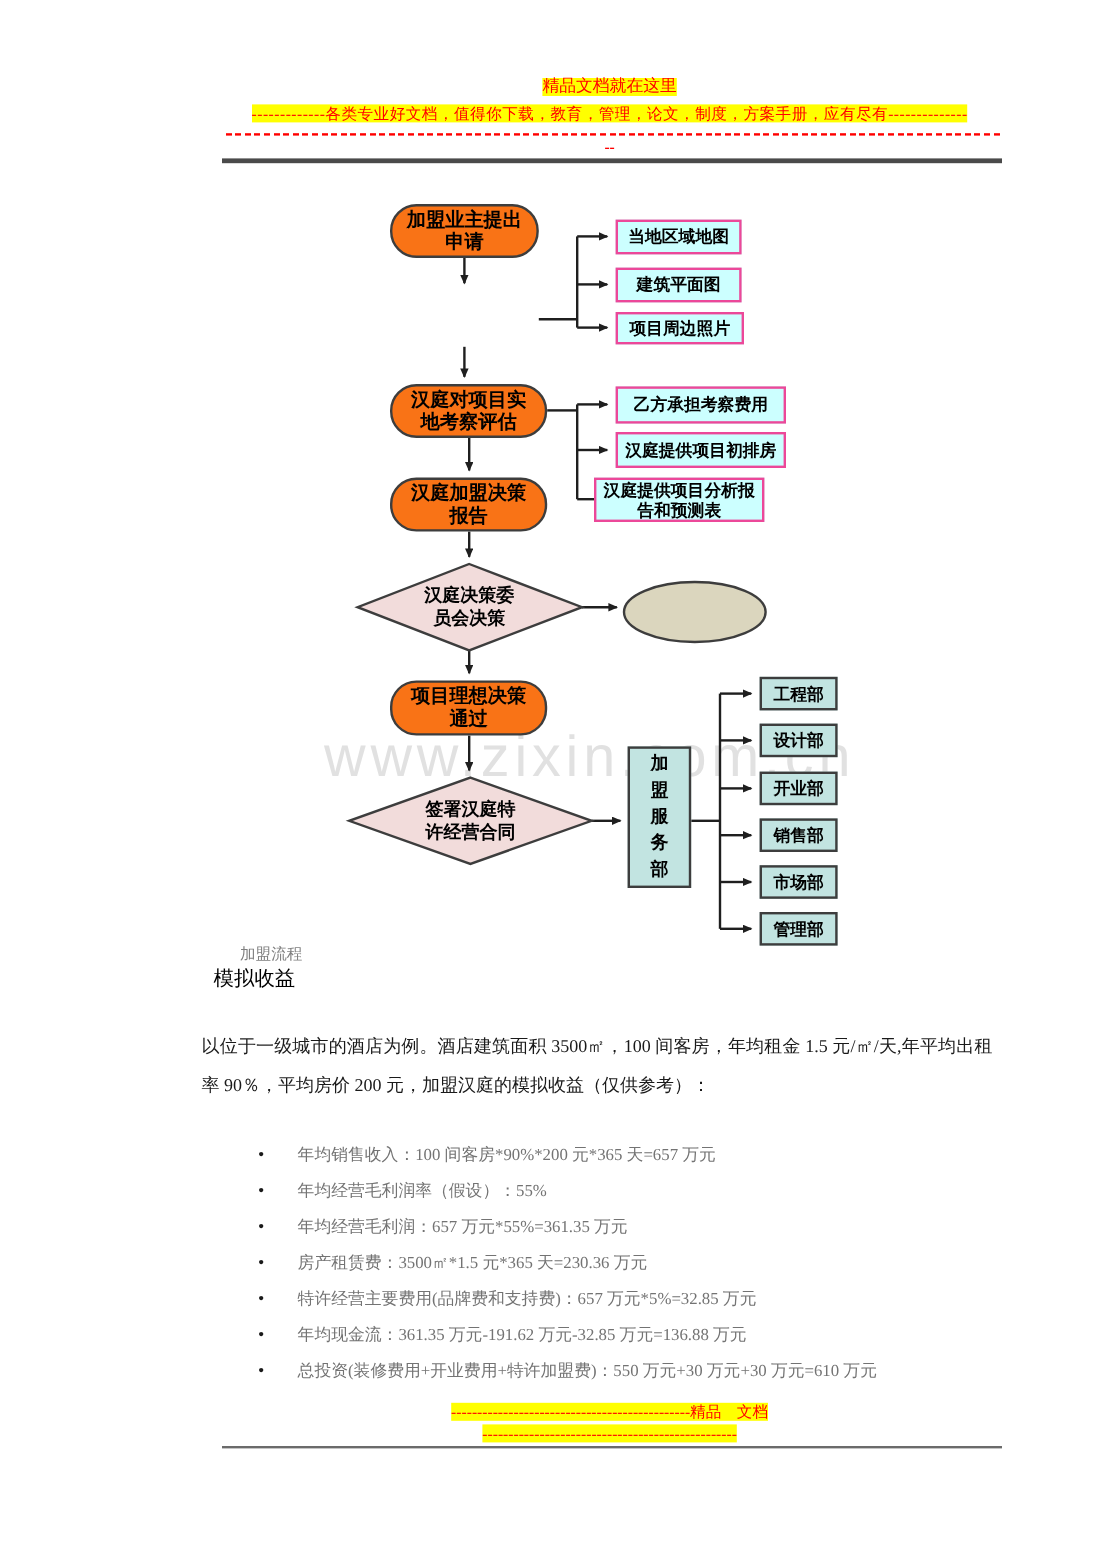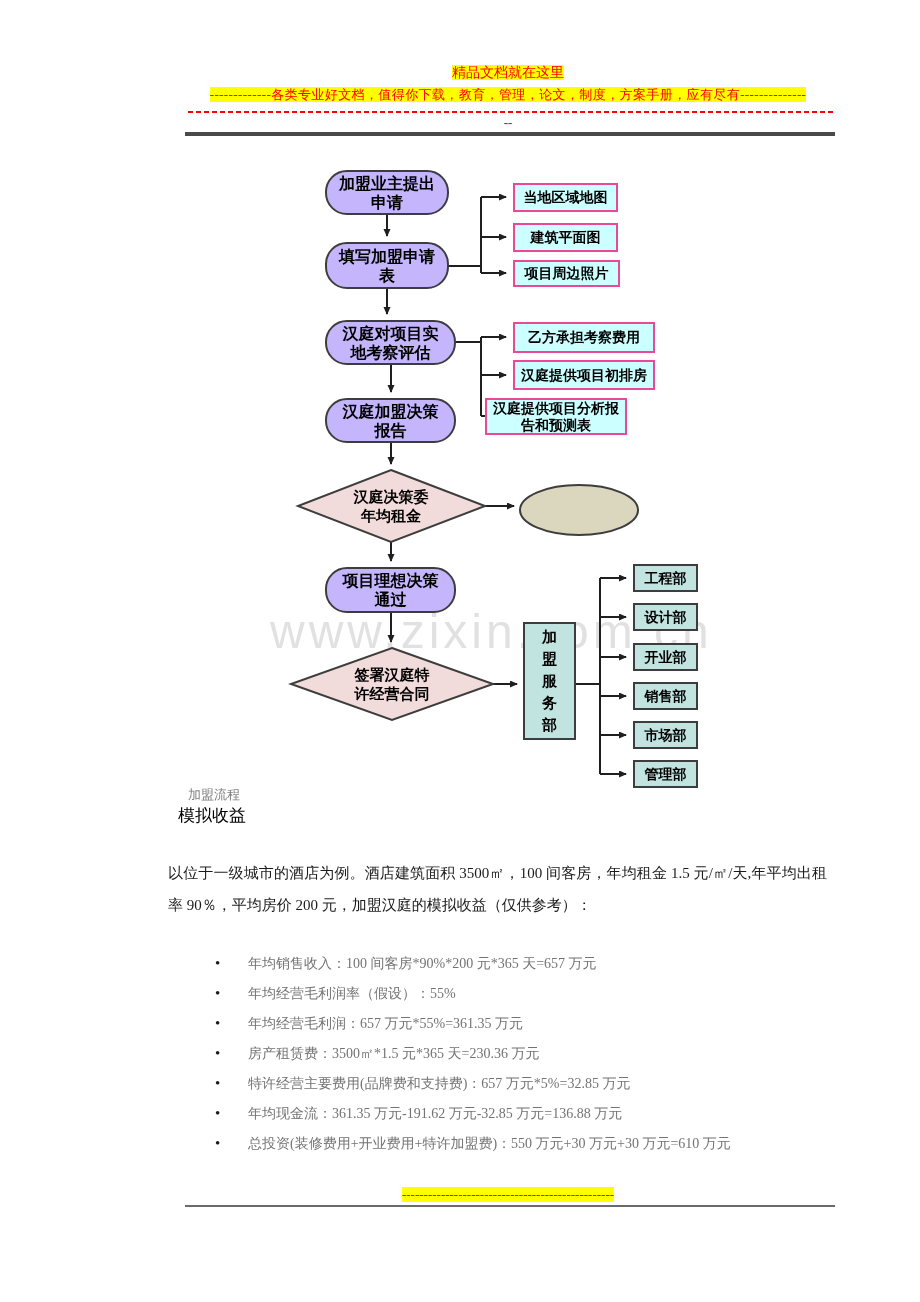--- a/index.html
+++ b/index.html
@@ -17,29 +17,29 @@
   .thick-rule{position:absolute;left:137px;top:132px;width:650px;height:4px;background:#4a4a4a;}
   
   .watermark{position:absolute;left:222px;top:604px;z-index:1;
      font-family:"Liberation Sans","DejaVu Sans",sans-serif;
      font-size:48px;letter-spacing:4px;color:rgba(120,120,120,0.22);white-space:nowrap;}
   
   .connectors{position:absolute;left:0;top:0;z-index:2;}
   .node{position:absolute;z-index:3;display:flex;align-items:center;justify-content:center;
      text-align:center;white-space:pre-line;color:#000;
      font-family:"Liberation Sans","DejaVu Sans",sans-serif;font-weight:bold;box-sizing:border-box;}
-  .process{background:#c4b5fd;border:2px solid #3D3D3D;border-radius:22px;
+  .process{background:#f97316;border:2px solid #3D3D3D;border-radius:22px;
      font-size:16px;line-height:19px;}
   .attach{background:#CCFFFF;border:2px solid #ec4899;font-size:14px;line-height:17px;}
   .dept{background:#C2E4E1;border:2px solid #3D3D3D;font-size:14px;line-height:17px;}
   .service{background:#C2E4E1;border:2px solid #3D3D3D;font-size:15px;line-height:22px;}
   .dtext{position:absolute;z-index:3;text-align:center;white-space:pre-line;color:#000;
      font-family:"Liberation Sans","DejaVu Sans",sans-serif;font-weight:bold;
      font-size:15px;line-height:19px;}
-  .fc-caption{position:absolute;left:140px;top:786px;font-size:13px;color:#7f7f7f;z-index:3;}
+  .fc-caption{position:absolute;left:152px;top:786px;font-size:13px;color:#7f7f7f;z-index:3;}
   
   .heading{position:absolute;left:130px;top:804px;font-size:17px;color:#000;z-index:3;}
   .intro{position:absolute;left:120px;top:857px;width:659px;font-size:15px;line-height:32px;
      color:#1a1a1a;text-align:justify;z-index:3;}
   .bullets{position:absolute;left:167px;top:954px;width:600px;z-index:3;}
   .bullet-row{display:flex;margin-bottom:11px;font-size:14px;line-height:19px;color:#737373;}
   .bullet-row::before{content:"•";width:33px;flex:0 0 33px;font-size:15px;color:#1a1a1a;}
   
   .f1wrap{top:1168px;font-size:13px;line-height:17px;}
   .f2wrap{top:1187px;font-size:13px;line-height:16px;}
@@ -92,40 +92,38 @@
       <path d="M552,735 H578" marker-end="url(#ah)"></path>
       <path d="M552,774 H578" marker-end="url(#ah)"></path>
     </g>
     <polygon points="343,470 437,506 343,542 250,506" fill="#F2DCDB" stroke="#3D3D3D" stroke-width="2"></polygon>
     <ellipse cx="531" cy="510" rx="59" ry="25" fill="#DBD6BE" stroke="#3D3D3D" stroke-width="2"></ellipse>
     <polygon points="344,648 445,684 344,720 243,684" fill="#F2DCDB" stroke="#3D3D3D" stroke-width="2"></polygon>
   </svg>
 
   <div class="node process" style="left:277px;top:170px;width:124px;height:45px">加盟业主提出
 申请</div>
-  <div class="node process" style="left:277px;top:242px;width:124px;height:47px">填写加盟申请
-表</div>
   <div class="node process" style="left:277px;top:320px;width:131px;height:45px">汉庭对项目实
 地考察评估</div>
   <div class="node process" style="left:277px;top:398px;width:131px;height:45px">汉庭加盟决策
 报告</div>
   <div class="node process" style="left:277px;top:567px;width:131px;height:46px">项目理想决策
 通过</div>
 
   <div class="dtext" style="left:258px;top:487px;width:170px">汉庭决策委
-年均租金</div>
+员会决策</div>
   <div class="dtext" style="left:259px;top:665px;width:170px">签署汉庭特
 许经营合同</div>
 
   <div class="node attach" style="left:465px;top:183px;width:105px;height:29px">当地区域地图</div>
   <div class="node attach" style="left:465px;top:223px;width:105px;height:29px">建筑平面图</div>
   <div class="node attach" style="left:465px;top:260px;width:107px;height:27px">项目周边照片</div>
   <div class="node attach" style="left:465px;top:322px;width:142px;height:31px">乙方承担考察费用</div>
   <div class="node attach" style="left:465px;top:360px;width:142px;height:30px">汉庭提供项目初排房</div>
-  <div class="node attach" style="left:437px;top:398px;width:142px;height:37px">汉庭提供项目分析报
+  <div class="node attach" style="left:447px;top:398px;width:142px;height:37px">汉庭提供项目分析报
 告和预测表</div>
 
   <div class="node service" style="left:475px;top:622px;width:53px;height:118px">加
 盟
 服
 务
 部</div>
 
   <div class="node dept" style="left:585px;top:564px;width:65px;height:28px">工程部</div>
   <div class="node dept" style="left:585px;top:603px;width:65px;height:28px">设计部</div>
@@ -156,16 +154,17 @@
         <span>特许经营主要费用(品牌费和支持费)：657 万元*5%=32.85 万元</span>
       </div>
     <div class="bullet-row">
         <span>年均现金流：361.35 万元-191.62 万元-32.85 万元=136.88 万元</span>
       </div>
     <div class="bullet-row">
         <span>总投资(装修费用+开业费用+特许加盟费)：550 万元+30 万元+30 万元=610 万元</span>
       </div>
   </div>
 
+  <div class="band f1wrap"><span class="hl">----------------------------------------------精品　文档</span></div>
   <div class="band f2wrap"><span class="hl">-------------------------------------------------</span></div>
   <div class="bottom-rule"></div>
 
 </div>
 
 </body></html>

